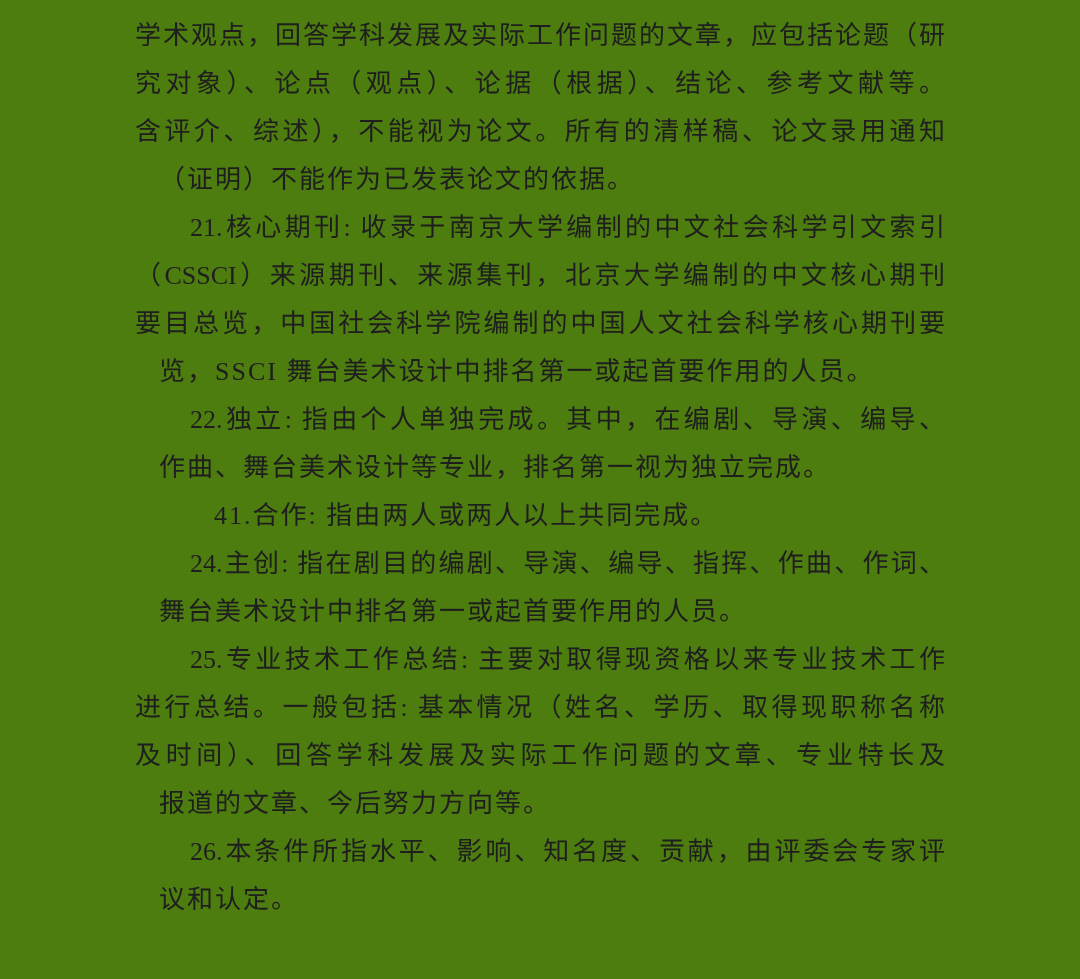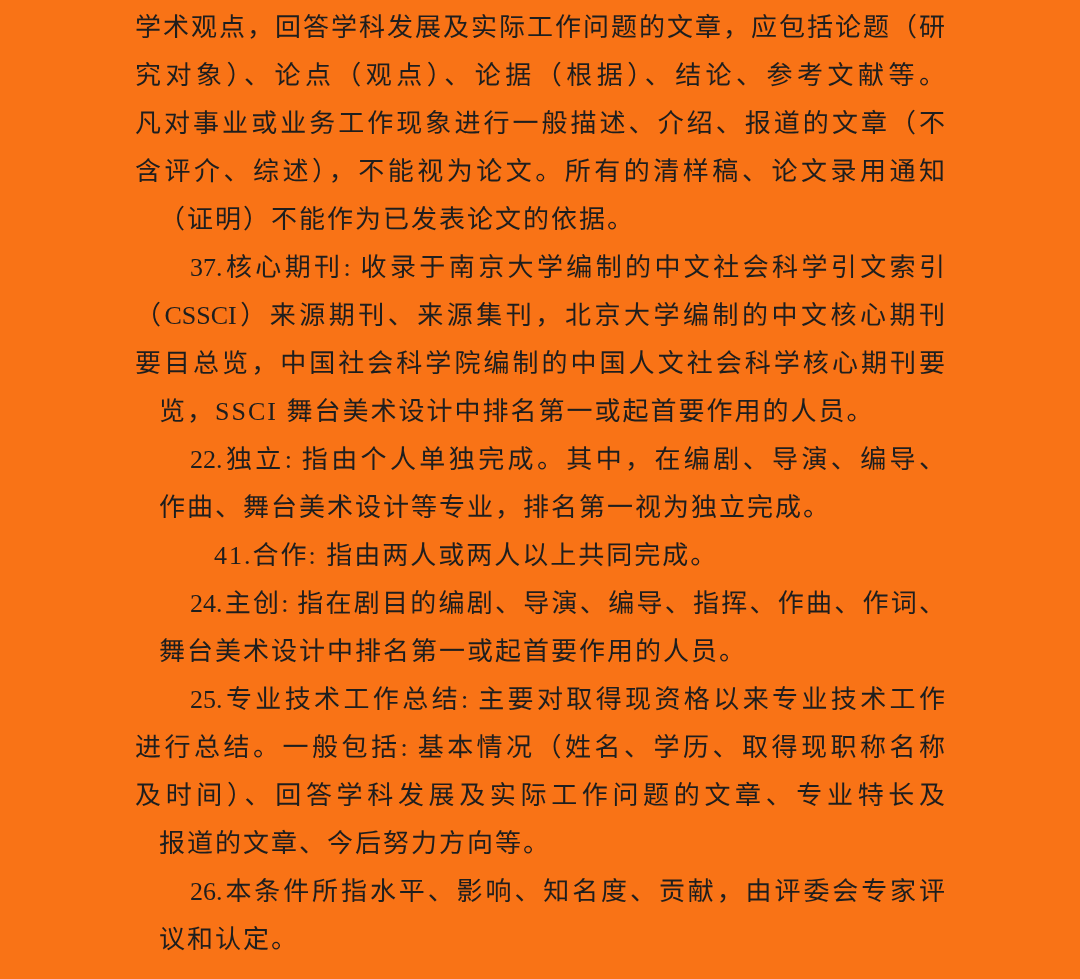--- a/index.html
+++ b/index.html
@@ -5,24 +5,24 @@
   html, body {
     margin: 0;
     padding: 0;
     background: #ffffff;
   }
   .page {
     position: relative;
     box-sizing: border-box;
     width: 1080px;
     height: 979px;
-    background: #f97316;
+    background: #4d7c0f;
     color: #1e1e1e;
     font-family: "Liberation Serif", "DejaVu Serif", serif;
-    padding: 4px 135px 0 135px;
+    padding: 12px 135px 0 135px;
     overflow: hidden;
   }
   .line {
     height: 48px;
     line-height: 48px;
     font-size: 26px;
     white-space: normal;
     overflow: hidden;
   }
   
@@ -40,24 +40,23 @@
   .line.indent {
     padding-left: 55px;
   }
 </style>
 </head>
 <body>
 
 <div class="page">
   <div class="line fill">学术观点，回答学科发展及实际工作问题的文章，应包括论题（研</div>
   <div class="line fill">究对象）、论点（观点）、论据（根据）、结论、参考文献等。</div>
-  <div class="line fill">凡对事业或业务工作现象进行一般描述、介绍、报道的文章（不</div>
   <div class="line fill">含评介、综述），不能视为论文。所有的清样稿、论文录用通知</div>
   <div class="line">（证明）不能作为已发表论文的依据。</div>
-  <div class="line fill indent">37.核心期刊: 收录于南京大学编制的中文社会科学引文索引</div>
+  <div class="line fill indent">21.核心期刊: 收录于南京大学编制的中文社会科学引文索引</div>
   <div class="line fill">（CSSCI）来源期刊、来源集刊，北京大学编制的中文核心期刊</div>
   <div class="line fill">要目总览，中国社会科学院编制的中国人文社会科学核心期刊要</div>
   <div class="line">览，SSCI 舞台美术设计中排名第一或起首要作用的人员。</div>
   <div class="line fill indent">22.独立: 指由个人单独完成。其中，在编剧、导演、编导、</div>
   <div class="line">作曲、舞台美术设计等专业，排名第一视为独立完成。</div>
   <div class="line indent">41.合作: 指由两人或两人以上共同完成。</div>
   <div class="line fill indent">24.主创: 指在剧目的编剧、导演、编导、指挥、作曲、作词、</div>
   <div class="line">舞台美术设计中排名第一或起首要作用的人员。</div>
   <div class="line fill indent">25.专业技术工作总结: 主要对取得现资格以来专业技术工作</div>
   <div class="line fill">进行总结。一般包括: 基本情况（姓名、学历、取得现职称名称</div>

